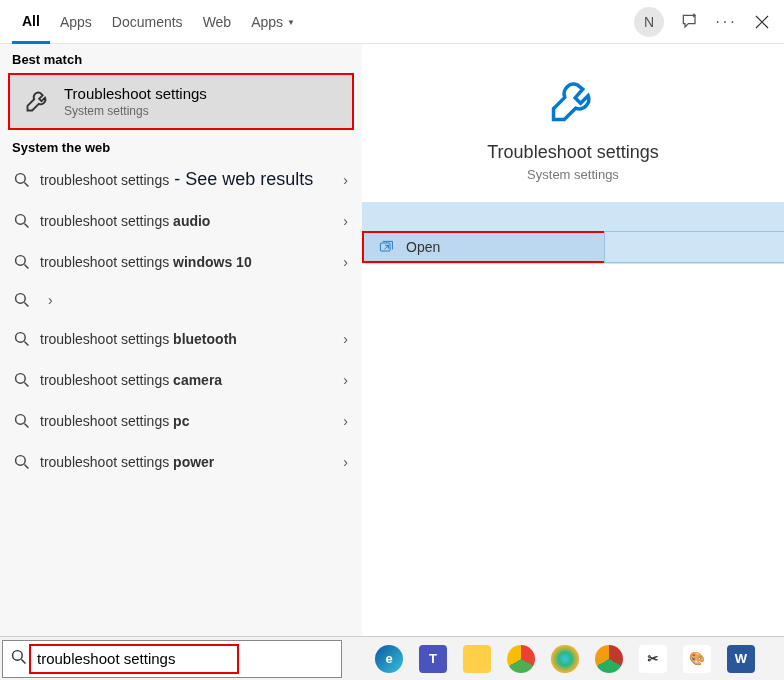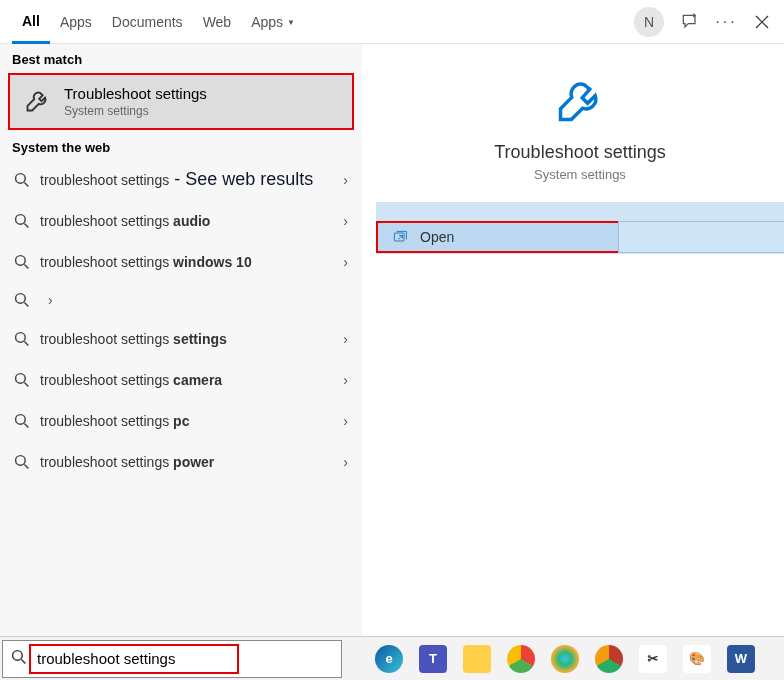--- a/index.html
+++ b/index.html
@@ -8,21 +8,21 @@
 .top-tabs { display: flex; height: 44px; padding: 0 12px; border-bottom: 1px solid #e5e5e5; }
 .tab { padding: 0 10px; height: 44px; display: flex; align-items: center; font-size: 14px; color: #555; cursor: pointer; }
 .tab.active { color: #000; font-weight: 600; border-bottom: 3px solid #0078d4; }
 .tab .chev { margin-left: 4px; font-size: 8px; }
 .top-right { margin-left: auto; display: flex; align-items: center; gap: 16px; }
 .avatar { width: 30px; height: 30px; border-radius: 50%; background: #e6e6e6; display: flex; align-items: center; justify-content: center; font-size: 14px; color: #555; }
 .top-icon { width: 20px; height: 20px; color: #555; cursor: pointer; display:flex; align-items:center; justify-content:center; font-size:16px;}
 .ellipsis { letter-spacing: 2px; }
 .close-x svg { width: 14px; height: 14px; }
 
-.main { display: flex; height: 592px; gap: 14px; }
+.main { display: flex; height: 592px; }
 .left { width: 362px; background: #f7f7f7; overflow-y:auto; }
 .right { flex: 1; background: #fff; padding: 0; position: relative; }
 
 .section-label { font-weight: 700; font-size: 13px; padding: 8px 12px 4px; color: #000; }
 
 .best-match { display: flex; align-items: center; padding: 10px 14px; background: #ddd; border: 2px solid #e60000; margin: 2px 8px 2px 8px; }
 .bm-icon svg { width: 28px; height: 28px; }
 .bm-text { margin-left: 12px; }
 .bm-title { font-size: 15px; color: #000; }
 .bm-sub { font-size: 12px; color: #666; margin-top: 2px; }
@@ -33,21 +33,21 @@
 .web-text { font-size: 14px; color: #333; flex: 1; }
 .web-text b { font-weight: 700; }
 .web-hint { font-size: 18px; color: #0f172a; }
 .chevron-r { font-size: 14px; color: #555; margin-left: 8px; }
 
 .right-hero { text-align: center; padding: 30px 20px 20px; }
 .hero-icon svg { width: 52px; height: 52px; }
 .hero-title { font-size: 18px; color: #333; margin-top: 12px; }
 .hero-sub { font-size: 13px; color: #777; margin-top: 4px; }
 
-.open-row { display: flex; align-items: center; height: 32px; background: #bcd8f0; border: 2px solid #e60000; padding: 0 14px; margin: 18px 0 0 0; cursor: pointer; position:relative; }
+.open-row { display: flex; align-items: center; height: 32px; background: #bcd8f0; border: 2px solid #e60000; padding: 0 14px; margin: 28px 0 0 0; cursor: pointer; position:relative; }
 .open-row-wrap { border-top:1px solid #cfe4f5; border-bottom:1px solid #cfe4f5; background:#cfe4f5; }
 .open-row .oi { margin-right: 12px; display:flex; }
 .open-row .oi svg { width: 16px; height: 16px; stroke:#0066b3; fill:none; }
 .open-label { font-size: 14px; color: #333; }
 .open-extra { position:absolute; left:240px; top:-2px; bottom:-2px; right:-156px; background:#cfe4f5; border:1px solid #9cc2e0; }
 
 .bottom { position: absolute; left: 0; right: 0; bottom: 0; height: 44px; display: flex; align-items: center; background: #f3f3f3; border-top:1px solid #ccc; }
 .searchbox { display: flex; align-items: center; height: 38px; width: 340px; background: #fff; border: 1px solid #888; margin: 0 0 0 2px; position: relative; }
 .searchbox .sb-icon { width: 18px; margin: 0 8px; }
 .searchbox .sb-icon svg { width: 16px; height: 16px; stroke:#333; }
@@ -145,21 +145,21 @@
               <circle cx="8" cy="8" r="6"></circle>
               <line x1="13" y1="13" x2="18" y2="18"></line>
             </svg></span>
   <span class="chevron-r">›</span>
         </div>
         <div class="web-item">
           <span class="search-glyph"><svg viewBox="0 0 20 20" fill="none" stroke-width="1.8">
               <circle cx="8" cy="8" r="6"></circle>
               <line x1="13" y1="13" x2="18" y2="18"></line>
             </svg></span>
-  <span class="web-text">troubleshoot settings <b>settings</b><span class="web-hint"></span></span>
+  <span class="web-text">troubleshoot settings <b>bluetooth</b><span class="web-hint"></span></span>
   <span class="chevron-r">›</span>
         </div>
         <div class="web-item">
           <span class="search-glyph"><svg viewBox="0 0 20 20" fill="none" stroke-width="1.8">
               <circle cx="8" cy="8" r="6"></circle>
               <line x1="13" y1="13" x2="18" y2="18"></line>
             </svg></span>
   <span class="web-text">troubleshoot settings <b>camera</b><span class="web-hint"></span></span>
   <span class="chevron-r">›</span>
         </div>

